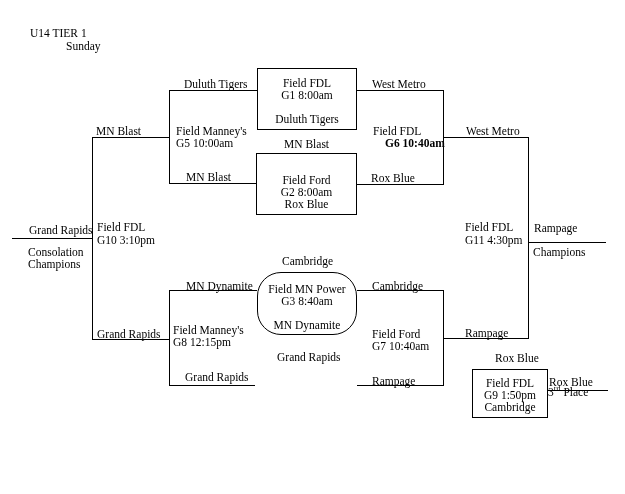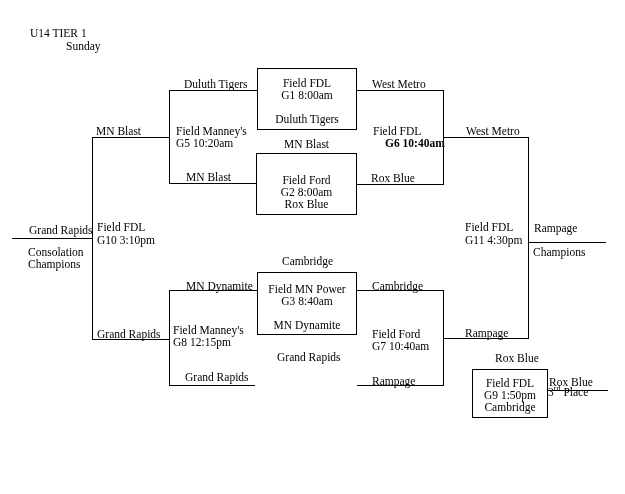--- a/index.html
+++ b/index.html
@@ -63,33 +63,33 @@
   </div>
 
   <div class="lbl" style="left:284px;top:138px;">MN Blast</div>
   <div class="gbox" style="left:256px;top:153px;width:101px;height:62px;padding-top:20px;">
     <div class="bl">Field Ford</div>
     <div class="bl">G2 8:00am</div>
     <div class="bl">Rox Blue</div>
   </div>
 
   <div class="lbl" style="left:282px;top:255px;">Cambridge</div>
-  <div class="gbox" style="left:257px;top:272px;width:100px;height:63px;padding-top:10px;">
+  <div class="gbox" style="left:257px;top:272px;width:100px;height:63px;padding-top:10px;border-radius:24px;">
     <div class="bl">Field MN Power</div>
     <div class="bl">G3 8:40am</div>
     <div style="height:12px;"></div>
     <div class="bl">MN Dynamite</div>
   </div>
 
   <div class="lbl" style="left:277px;top:351px;">Grand Rapids</div>
 
   <div class="lbl" style="left:184px;top:78px;">Duluth Tigers</div>
   <div class="lbl" style="left:186px;top:171px;">MN Blast</div>
   <div class="lbl" style="left:176px;top:125px;">Field Manney's</div>
-  <div class="lbl" style="left:176px;top:137px;">G5 10:20am</div>
+  <div class="lbl" style="left:176px;top:137px;">G5 10:00am</div>
   <div class="lbl" style="left:96px;top:125px;">MN Blast</div>
 
   <div class="lbl" style="left:186px;top:280px;">MN Dynamite</div>
   <div class="lbl" style="left:185px;top:371px;">Grand Rapids</div>
   <div class="lbl" style="left:173px;top:324px;">Field Manney's</div>
   <div class="lbl" style="left:173px;top:336px;">G8 12:15pm</div>
   <div class="lbl" style="left:97px;top:328px;">Grand Rapids</div>
 
   <div class="lbl" style="left:372px;top:78px;">West Metro</div>
   <div class="lbl" style="left:371px;top:172px;">Rox Blue</div>

